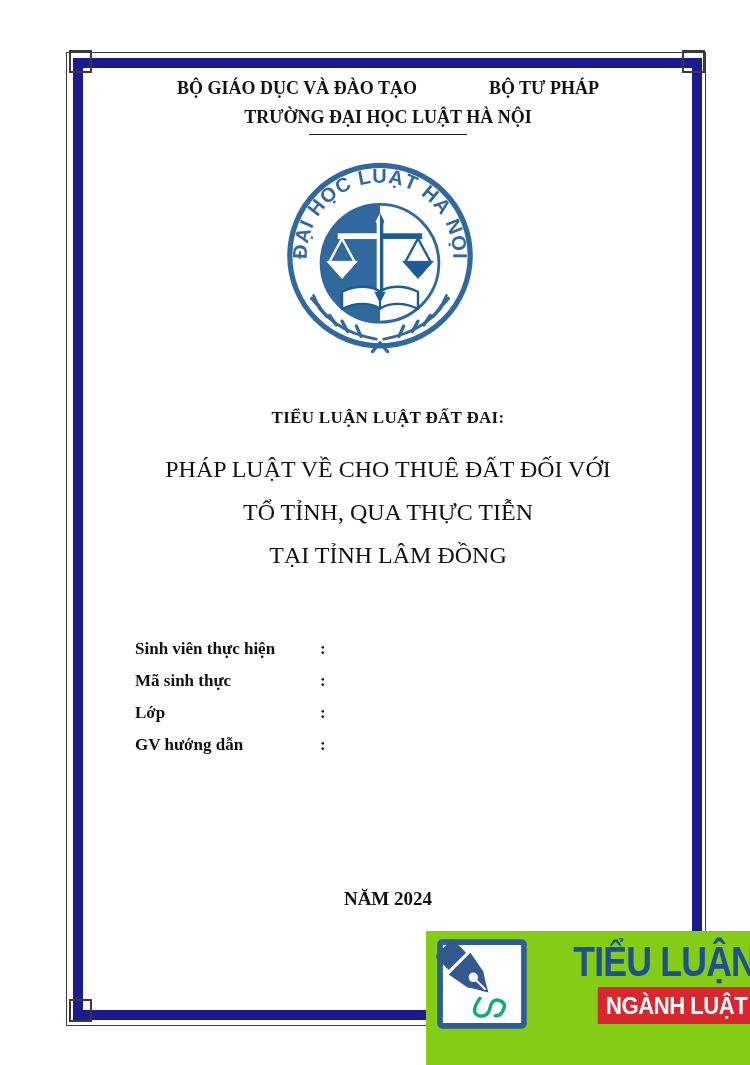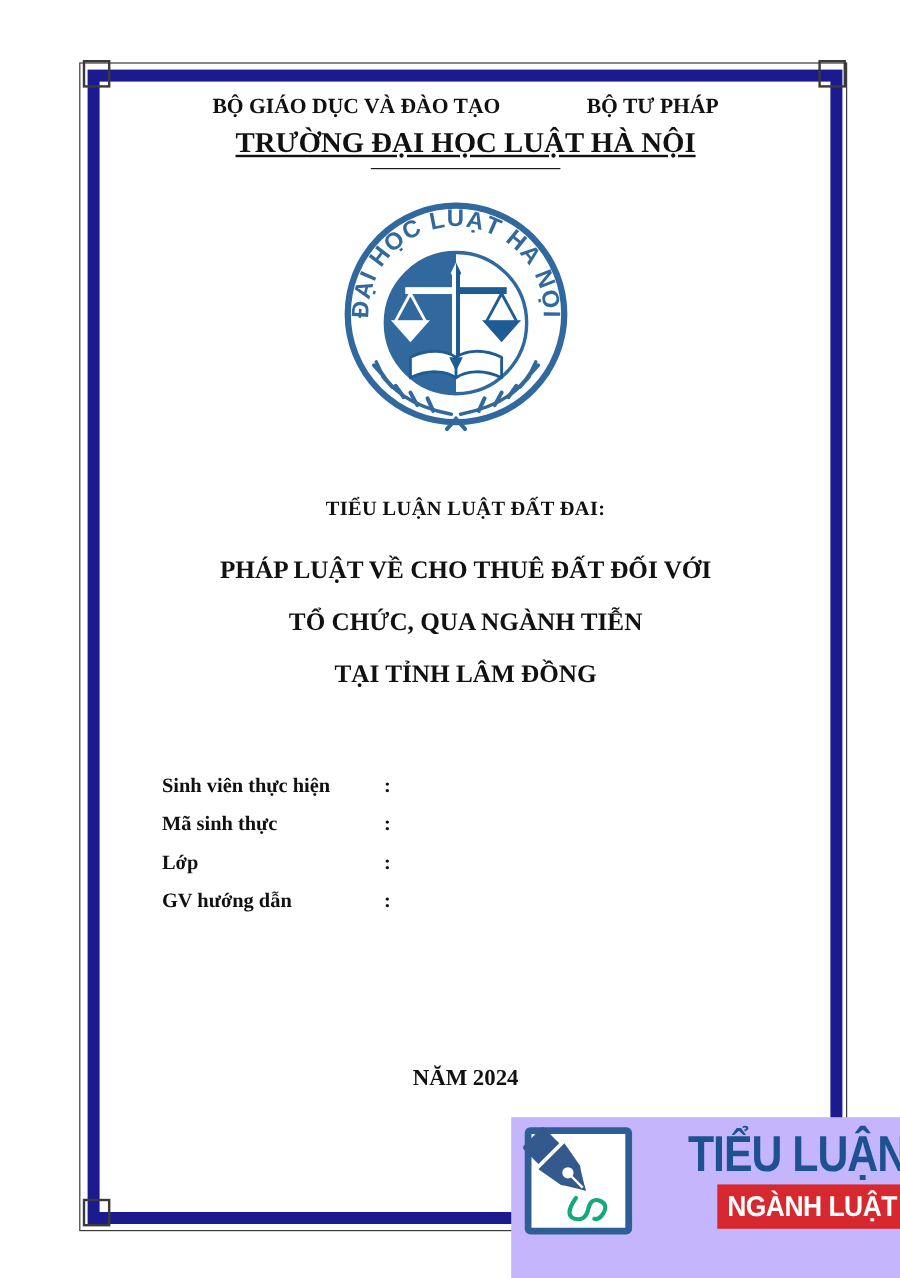--- a/index.html
+++ b/index.html
@@ -14,34 +14,34 @@
     border:10px solid #1b1b8f;}
   .corner{position:absolute;width:19px;height:19px;border:2.5px solid #3a3a3a;background:transparent;}
   .corner.tl{left:69px;top:50px}
   .corner.tr{left:682px;top:50px}
   .corner.bl{left:69px;top:999px}
   .corner.br{left:682px;top:999px}
   
   .content{position:absolute;left:83px;top:68px;width:610px;text-align:center;}
   .ministry-row{display:flex;justify-content:center;gap:72px;
     font-weight:bold;font-size:18px;margin-top:10px;white-space:nowrap;text-align:right;}
-  .school{font-weight:bold;font-size:24px;margin-top:8px;text-decoration:underline;}
+  .school{font-weight:bold;font-size:18px;margin-top:8px;}
   .school-rule{width:158px;border-top:1.6px solid #1a1a1a;margin:6px auto 0;}
   .seal{display:block;margin:20px auto 0;transform:translateX(-8px);}
   .kicker{margin-top:46px;font-weight:bold;font-size:17px;letter-spacing:.3px;}
-  .title{margin-top:20px;font-weight:bold;font-size:21px;line-height:43px;}
+  .title{margin-top:20px;font-weight:normal;font-size:24px;line-height:43px;}
   .fields{margin:62px 0 0 52px;text-align:left;}
   .field-row{display:flex;align-items:baseline;height:32px;font-weight:bold;font-size:17px;}
   .field-label{width:185px;}
   .field-colon{width:12px;}
   .field-value{flex:1;}
   .year{position:absolute;left:83px;top:888px;width:610px;text-align:center;
     font-weight:bold;font-size:19px;font-family:"Liberation Serif",serif;}
   
-  .brand{position:absolute;right:0;bottom:0;width:324px;height:134px;background:#c4b5fd;
+  .brand{position:absolute;right:0;bottom:0;width:324px;height:134px;background:#84cc16;
     z-index:6;display:flex;align-items:flex-start;gap:13px;box-sizing:border-box;
     padding:7px 32px 0 10px;}
   .brand-icon{flex:0 0 auto;}
   .brand-text{display:flex;flex-direction:column;align-items:flex-end;flex:1;padding-top:3px;}
   .brand-name{font-family:"Liberation Sans",sans-serif;font-weight:bold;font-size:42px;
     line-height:1;color:#1d5191;transform:scaleX(.85);transform-origin:right;
     letter-spacing:-1px;white-space:nowrap;}
   .brand-badge{margin-top:4px;background:#d7282f;color:#fff;
     font-family:"Liberation Sans",sans-serif;font-weight:bold;font-size:24px;line-height:1;
     padding:7px 9px 6px;letter-spacing:-.5px;white-space:nowrap;transform:scaleX(.92);
@@ -106,21 +106,21 @@
       </g>
       <text font-family="Liberation Sans, sans-serif" font-size="21" font-weight="bold" fill="#31699e" letter-spacing="1">
         <textPath href="#ringPath" startOffset="50%" text-anchor="middle">ĐẠI HỌC LUẬT HÀ NỘI</textPath>
       </text>
     </svg>
 
     <div class="kicker">TIỂU LUẬN LUẬT ĐẤT ĐAI:</div>
 
     <div class="title">
       <div>PHÁP LUẬT VỀ CHO THUÊ ĐẤT ĐỐI VỚI</div>
-      <div>TỔ CHỨC, QUA NGÀNH TIỄN</div>
+      <div>TỔ TỈNH, QUA THỰC TIỄN</div>
       <div>TẠI TỈNH LÂM ĐỒNG</div>
     </div>
 
     <div class="fields">
       <div class="field-row">
         <span class="field-label">Sinh viên thực hiện</span>
         <span class="field-colon">:</span>
         <span class="field-value"></span>
       </div>
       <div class="field-row">

